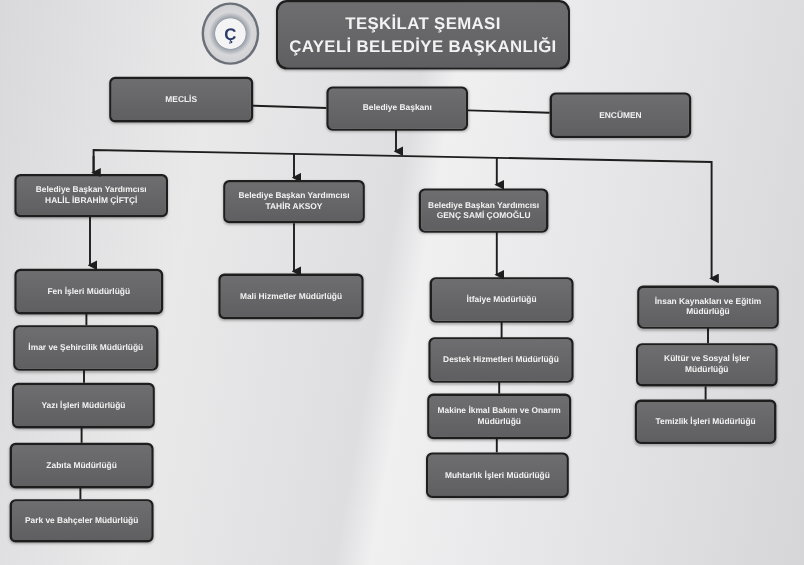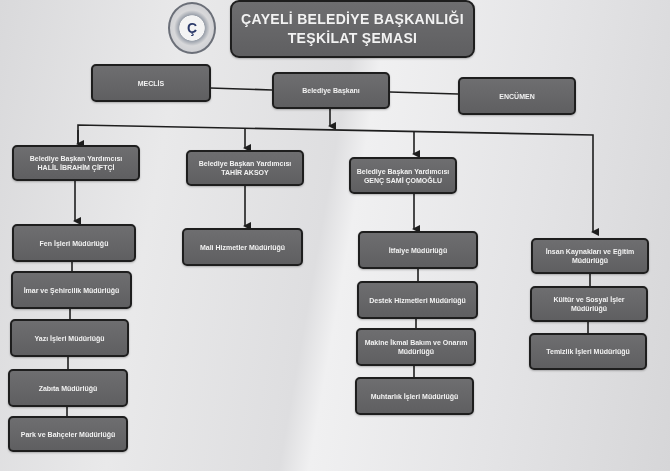--- a/index.html
+++ b/index.html
@@ -65,22 +65,22 @@
 
     <line x1="590" y1="273" x2="590" y2="286"></line>
     <line x1="588" y1="322" x2="588" y2="333"></line>
   </g>
 </svg>
 
 <div class="logo">
   <span>Ç</span>
 </div>
 <div class="box title-box" style="left:230px; top:0px; width:245px; height:58px;">
+  <span>TEŞKİLAT ŞEMASI</span>
   <span>ÇAYELİ BELEDİYE BAŞKANLIĞI</span>
-  <span>TEŞKİLAT ŞEMASI</span>
 </div>
 
 <div class="box" style="left:91px; top:64px; width:120px; height:38px; font-size:7px;">
   <span>MECLİS</span>
 </div>
 <div class="box" style="left:272px; top:72px; width:118px; height:37px;">
   <span>Belediye Başkanı</span>
 </div>
 <div class="box" style="left:458px; top:77px; width:118px; height:38px;">
   <span>ENCÜMEN</span>

